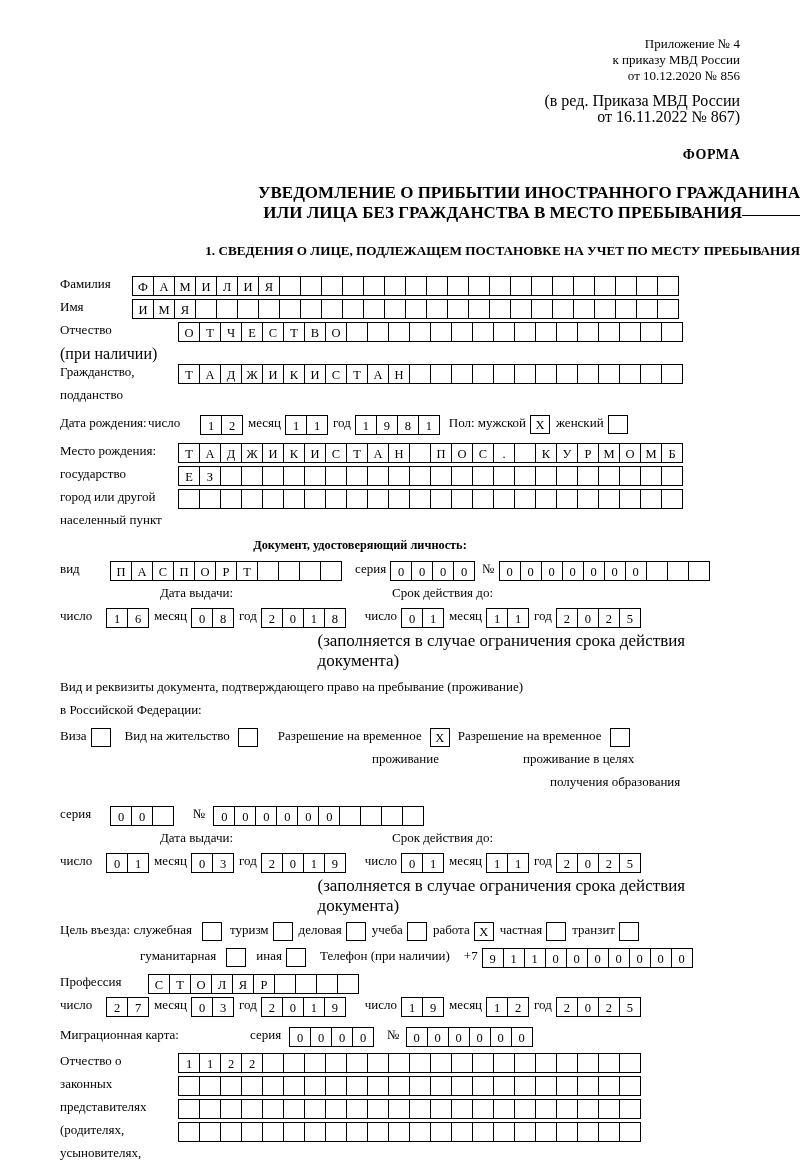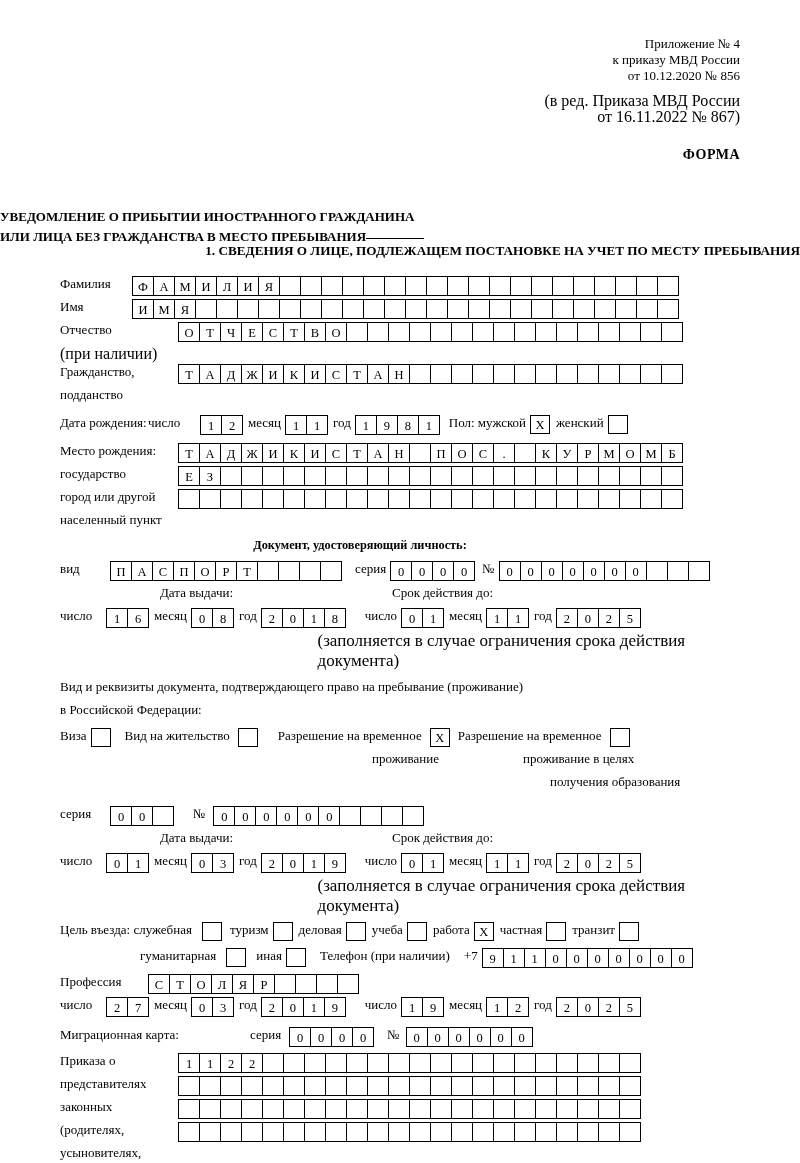--- a/index.html
+++ b/index.html
@@ -38,25 +38,24 @@
     right: 60px;
     font-weight: bold;
     font-size: 14px;
     letter-spacing: 0.5px;
   }
   .title {
     position: absolute;
     top: 183px;
     left: 0;
     width: 800px;
-    text-align: left;
+    text-align: right;
     font-weight: bold;
-    font-size: 13px;
+    font-size: 17px;
     line-height: 20px;
-    margin-top: 24px;
   }
   .title .uline {
     display: inline-block;
     width: 58px;
     border-bottom: 1px solid #000;
     vertical-align: 2px;
   }
   .section-title {
     position: absolute;
     top: 243px;
@@ -767,26 +766,53 @@
           <div class="cell">0</div>
           <div class="cell">0</div>
           <div class="cell">0</div>
           <div class="cell">0</div>
           <div class="cell">0</div>
           <div class="cell">0</div>
         </div>
     </div>
 
     <div class="row" style="margin-top:4px">
-      <div class="label" style="width:118px">Приказа о</div>
+      <div class="label" style="width:118px">Отчество о</div>
       <div class="cells" id="legal1-cells">
           <div class="cell">1</div>
           <div class="cell">1</div>
           <div class="cell">2</div>
           <div class="cell">2</div>
+          <div class="cell"></div>
+          <div class="cell"></div>
+          <div class="cell"></div>
+          <div class="cell"></div>
+          <div class="cell"></div>
+          <div class="cell"></div>
+          <div class="cell"></div>
+          <div class="cell"></div>
+          <div class="cell"></div>
+          <div class="cell"></div>
+          <div class="cell"></div>
+          <div class="cell"></div>
+          <div class="cell"></div>
+          <div class="cell"></div>
+          <div class="cell"></div>
+          <div class="cell"></div>
+          <div class="cell"></div>
+          <div class="cell"></div>
+        </div>
+    </div>
+    <div class="row">
+      <div class="label" style="width:118px">законных</div>
+      <div class="cells" id="legal2-cells">
+          <div class="cell"></div>
+          <div class="cell"></div>
+          <div class="cell"></div>
+          <div class="cell"></div>
           <div class="cell"></div>
           <div class="cell"></div>
           <div class="cell"></div>
           <div class="cell"></div>
           <div class="cell"></div>
           <div class="cell"></div>
           <div class="cell"></div>
           <div class="cell"></div>
           <div class="cell"></div>
           <div class="cell"></div>
@@ -821,47 +847,20 @@
           <div class="cell"></div>
           <div class="cell"></div>
           <div class="cell"></div>
           <div class="cell"></div>
           <div class="cell"></div>
           <div class="cell"></div>
           <div class="cell"></div>
         </div>
     </div>
     <div class="row">
-      <div class="label" style="width:118px">законных</div>
-      <div class="cells" id="legal2-cells">
-          <div class="cell"></div>
-          <div class="cell"></div>
-          <div class="cell"></div>
-          <div class="cell"></div>
-          <div class="cell"></div>
-          <div class="cell"></div>
-          <div class="cell"></div>
-          <div class="cell"></div>
-          <div class="cell"></div>
-          <div class="cell"></div>
-          <div class="cell"></div>
-          <div class="cell"></div>
-          <div class="cell"></div>
-          <div class="cell"></div>
-          <div class="cell"></div>
-          <div class="cell"></div>
-          <div class="cell"></div>
-          <div class="cell"></div>
-          <div class="cell"></div>
-          <div class="cell"></div>
-          <div class="cell"></div>
-          <div class="cell"></div>
-        </div>
-    </div>
-    <div class="row">
       <div class="label" style="width:118px">(родителях,</div>
       <div class="cells" id="legal4-cells">
           <div class="cell"></div>
           <div class="cell"></div>
           <div class="cell"></div>
           <div class="cell"></div>
           <div class="cell"></div>
           <div class="cell"></div>
           <div class="cell"></div>
           <div class="cell"></div>

